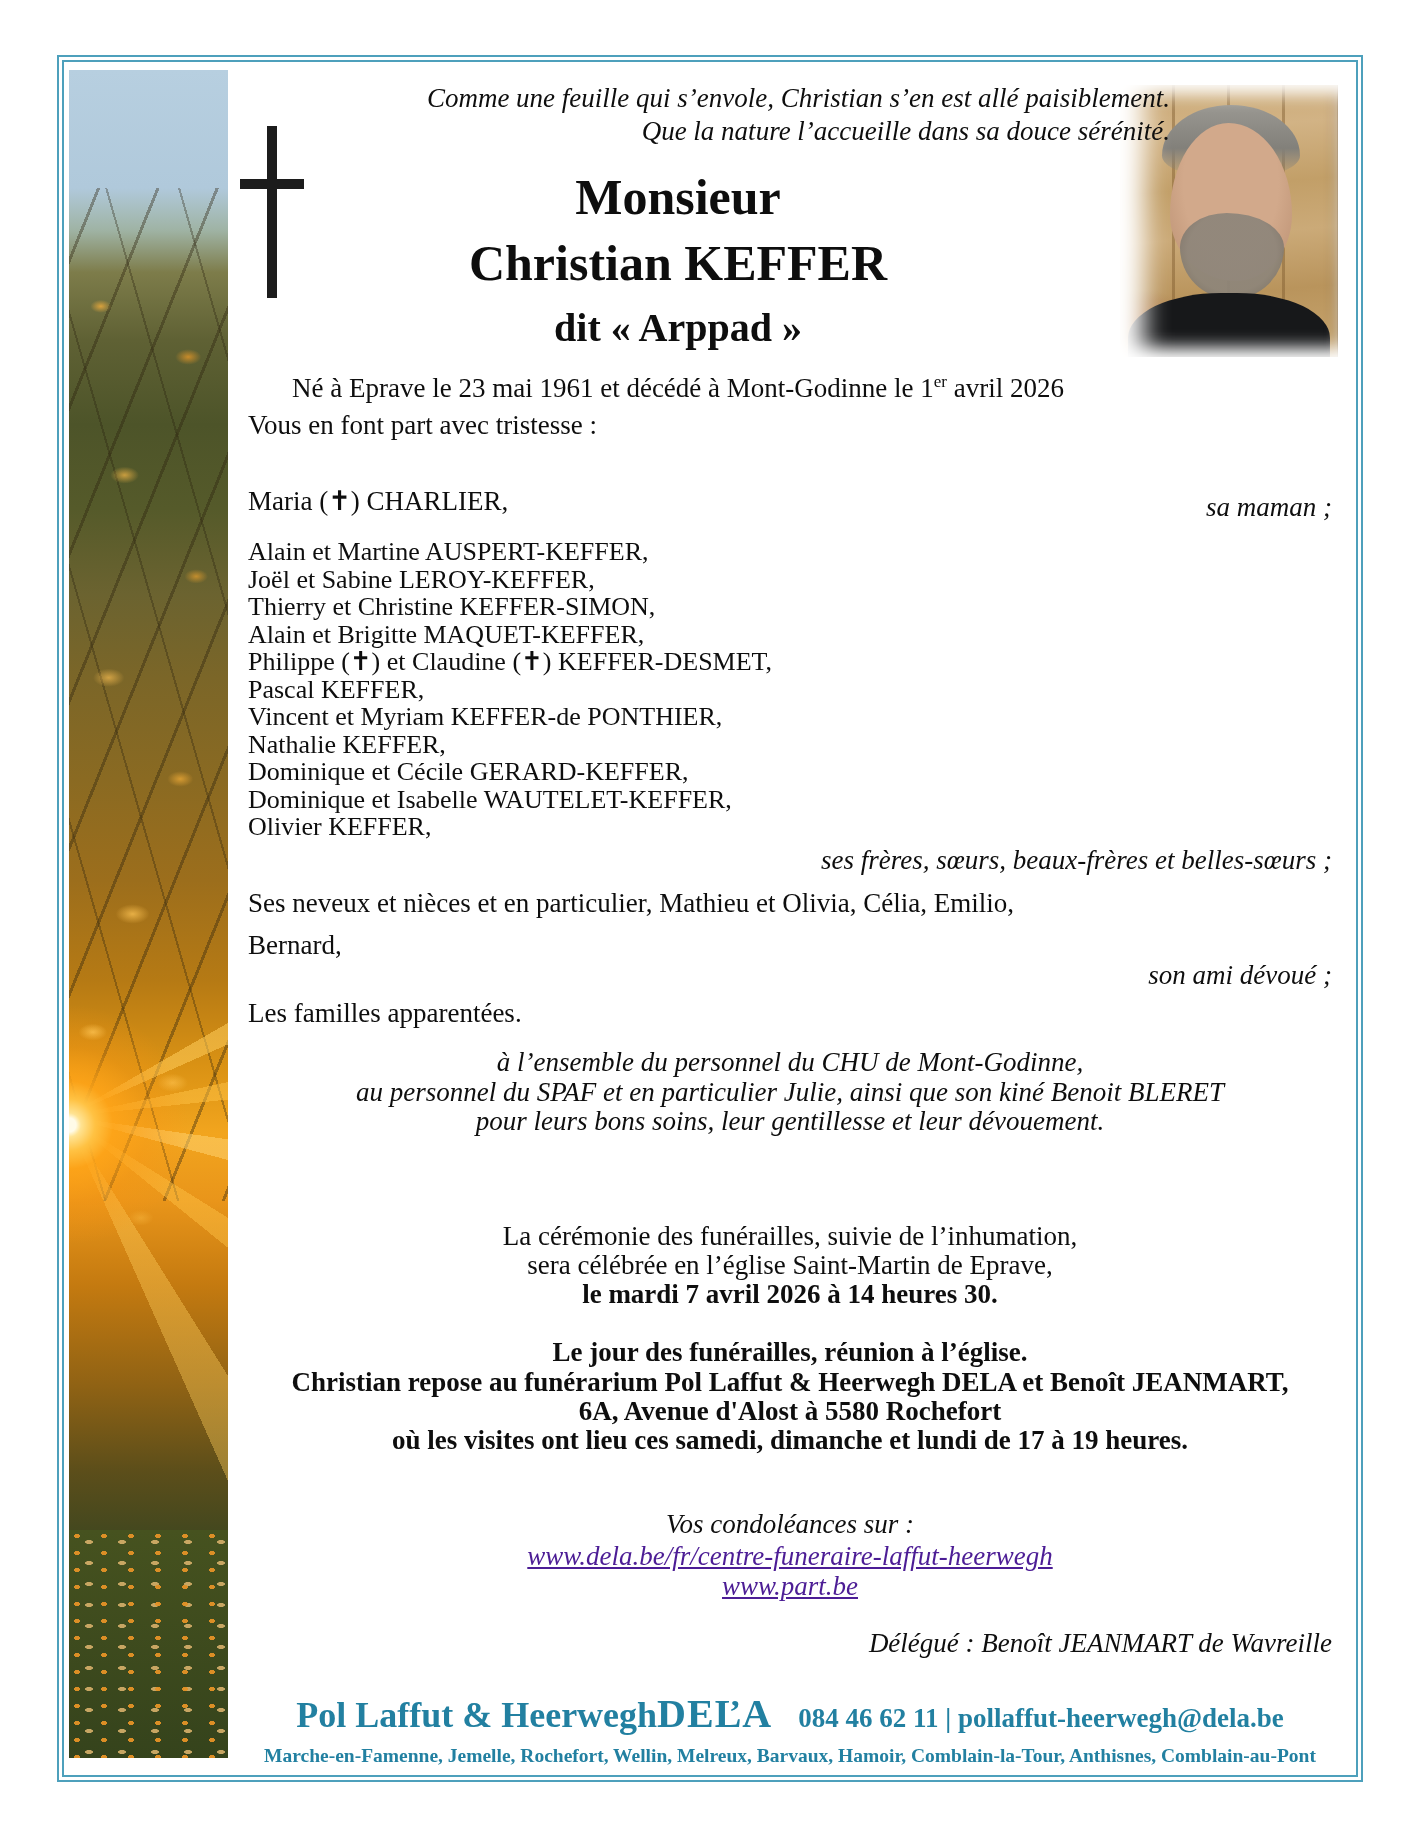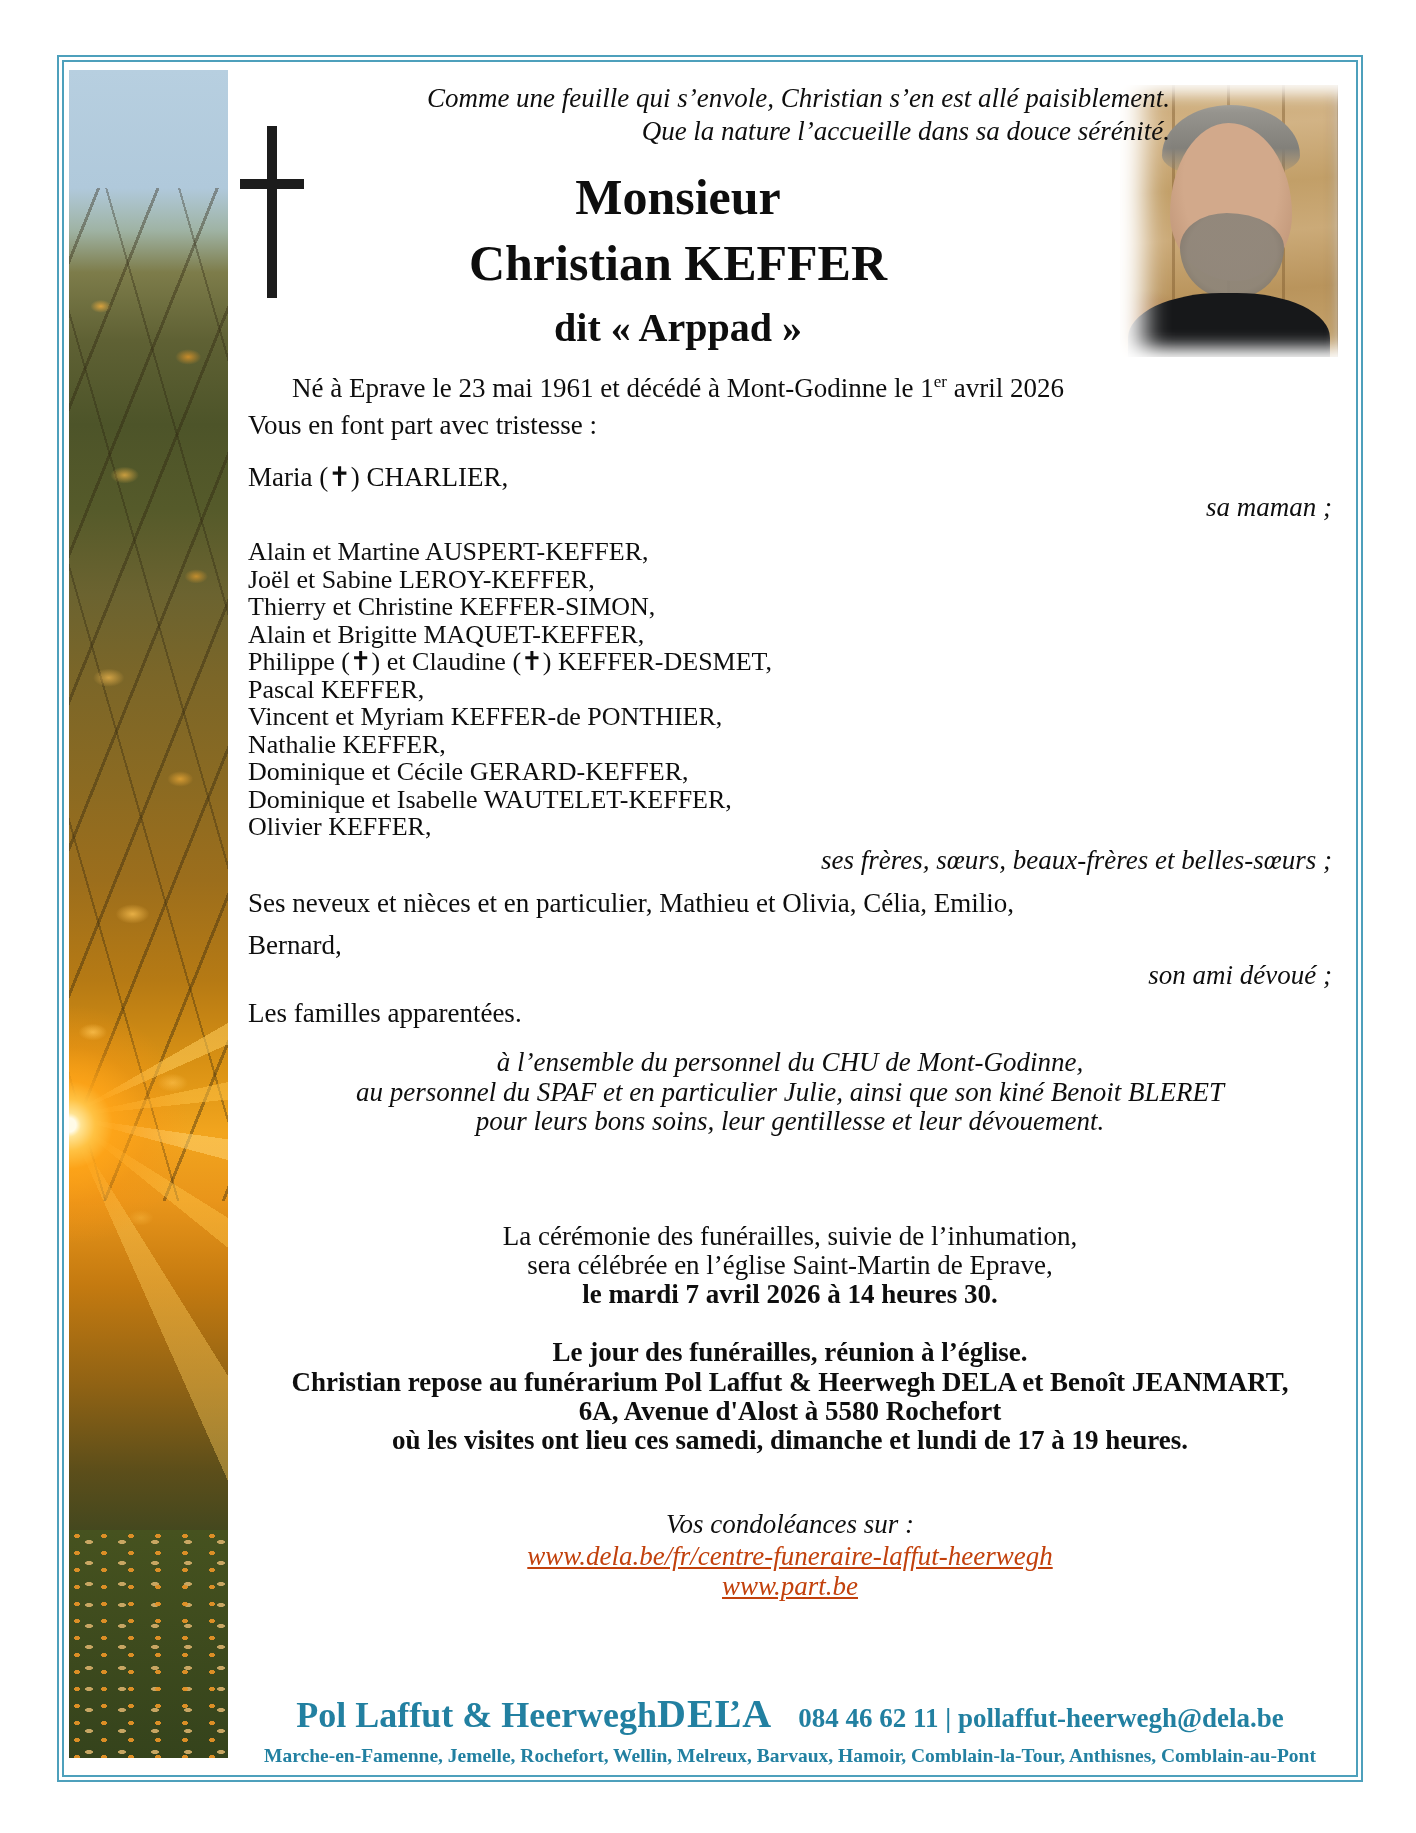--- a/index.html
+++ b/index.html
@@ -79,36 +79,36 @@
   .t-title{left:248px;width:860px;text-align:center;font-weight:bold;}
   .title1{top:168px;font-size:50px;line-height:58px;}
   .title2{top:234px;font-size:50px;line-height:58px;}
   .nickname{top:304px;font-size:40px;line-height:48px;}
   .lifedates{left:248px;top:366px;width:860px;text-align:center;font-size:27px;line-height:32px;}
   .lifedates sup{font-size:17px;}
   .col-l{left:248px;width:1084px;text-align:left;font-size:27px;line-height:31px;}
   .col-r{left:248px;width:1084px;text-align:right;font-style:italic;font-size:27px;line-height:31px;}
   .col-c{left:248px;width:1084px;text-align:center;font-size:27px;line-height:29.5px;}
   .intro{top:410px;}
-  .maria{top:462px;}
+  .maria{top:486px;}
   .maman{top:492px;}
   .siblings{top:538px;font-size:26px;line-height:27.5px;}
   .sib-rel{top:845px;}
   .nephews{top:888px;}
   .bernard{top:930px;}
   .friend-rel{top:960px;}
   .families{top:998px;}
   .thanks{top:1048px;font-style:italic;}
   .ceremony{top:1222px;line-height:29px;}
   .bold{font-weight:bold;}
   .meeting{top:1338px;font-weight:bold;}
   .repose{top:1368px;font-weight:bold;line-height:29px;}
   .condo-label{top:1510px;font-style:italic;}
   .links{top:1541px;font-style:italic;line-height:30px;}
-  .links a{color:#c2410c;text-decoration:underline;display:block;}
+  .links a{color:#4c1d95;text-decoration:underline;display:block;}
   .delegate{top:1628px;}
   
   .footer-brand{left:248px;top:1690px;width:1084px;text-align:center;color:#2280a1;white-space:nowrap;}
   .footer-brand .brand{font-weight:bold;font-size:36px;}
   .footer-brand .logo{font-weight:bold;font-size:40px;letter-spacing:1px;}
   .footer-brand .contact{font-weight:bold;font-size:27px;margin-left:26px;}
   .footer-cities{left:248px;top:1745px;width:1084px;text-align:center;color:#2280a1;
     font-weight:bold;font-size:19.5px;}
 </style>
 </head>
@@ -196,18 +196,19 @@
     <div>où les visites ont lieu ces samedi, dimanche et lundi de 17 à 19 heures.</div>
   </div>
 
   <div class="abs col-c condo-label">Vos condoléances sur :</div>
 
   <div class="abs col-c links">
     <a>www.dela.be/fr/centre-funeraire-laffut-heerwegh</a>
     <a>www.part.be</a>
   </div>
 
+  <div class="abs col-r delegate">Délégué : Benoît JEANMART de Wavreille</div>
 
   <div class="abs footer-brand"><span class="brand">Pol Laffut &amp; Heerwegh</span><span class="logo">DEĽA</span><span class="contact">084 46 62 11 | pollaffut-heerwegh@dela.be</span></div>
 
   <div class="abs footer-cities">Marche-en-Famenne, Jemelle, Rochefort, Wellin, Melreux, Barvaux, Hamoir, Comblain-la-Tour, Anthisnes, Comblain-au-Pont</div>
 
 </div>
 
 </body></html>

